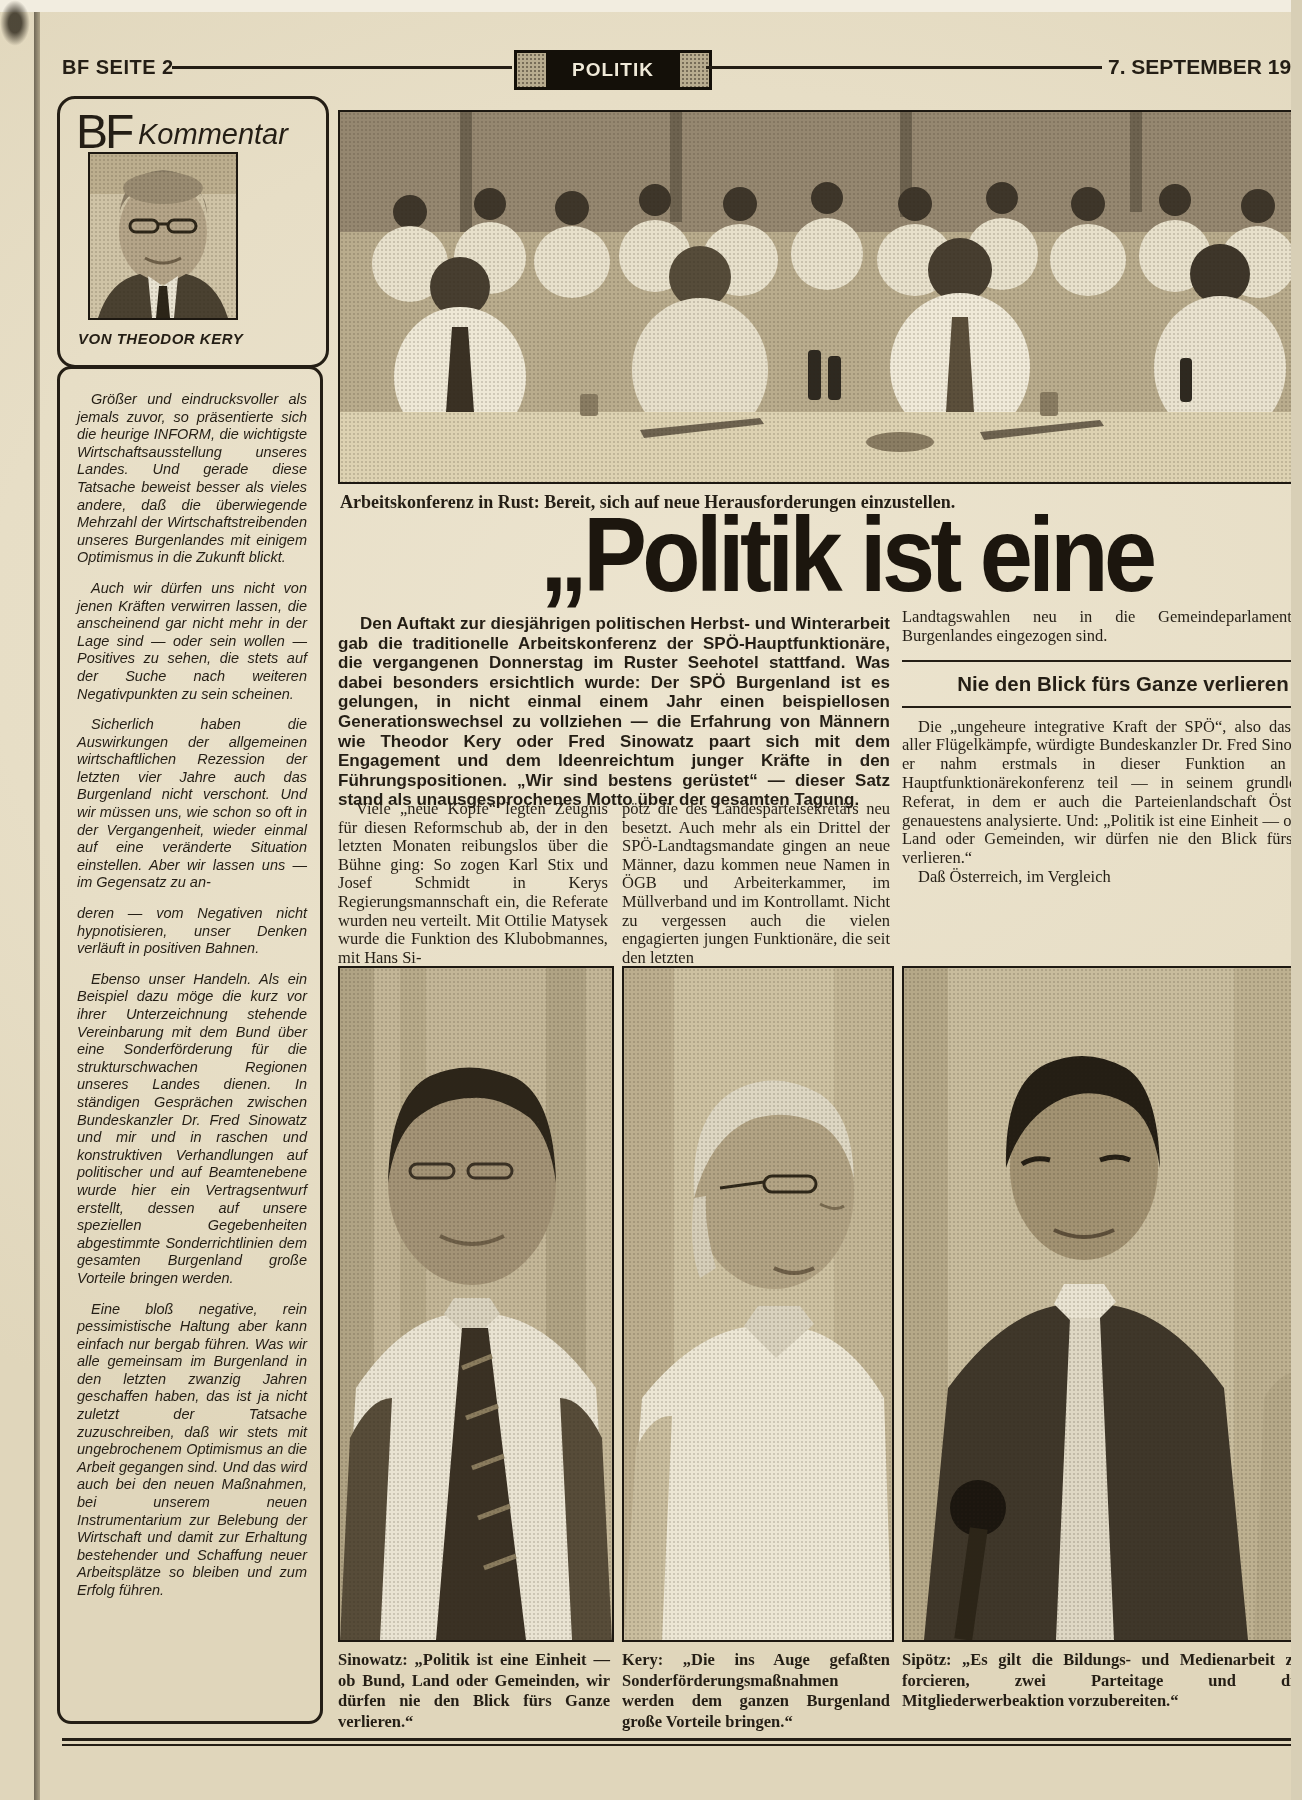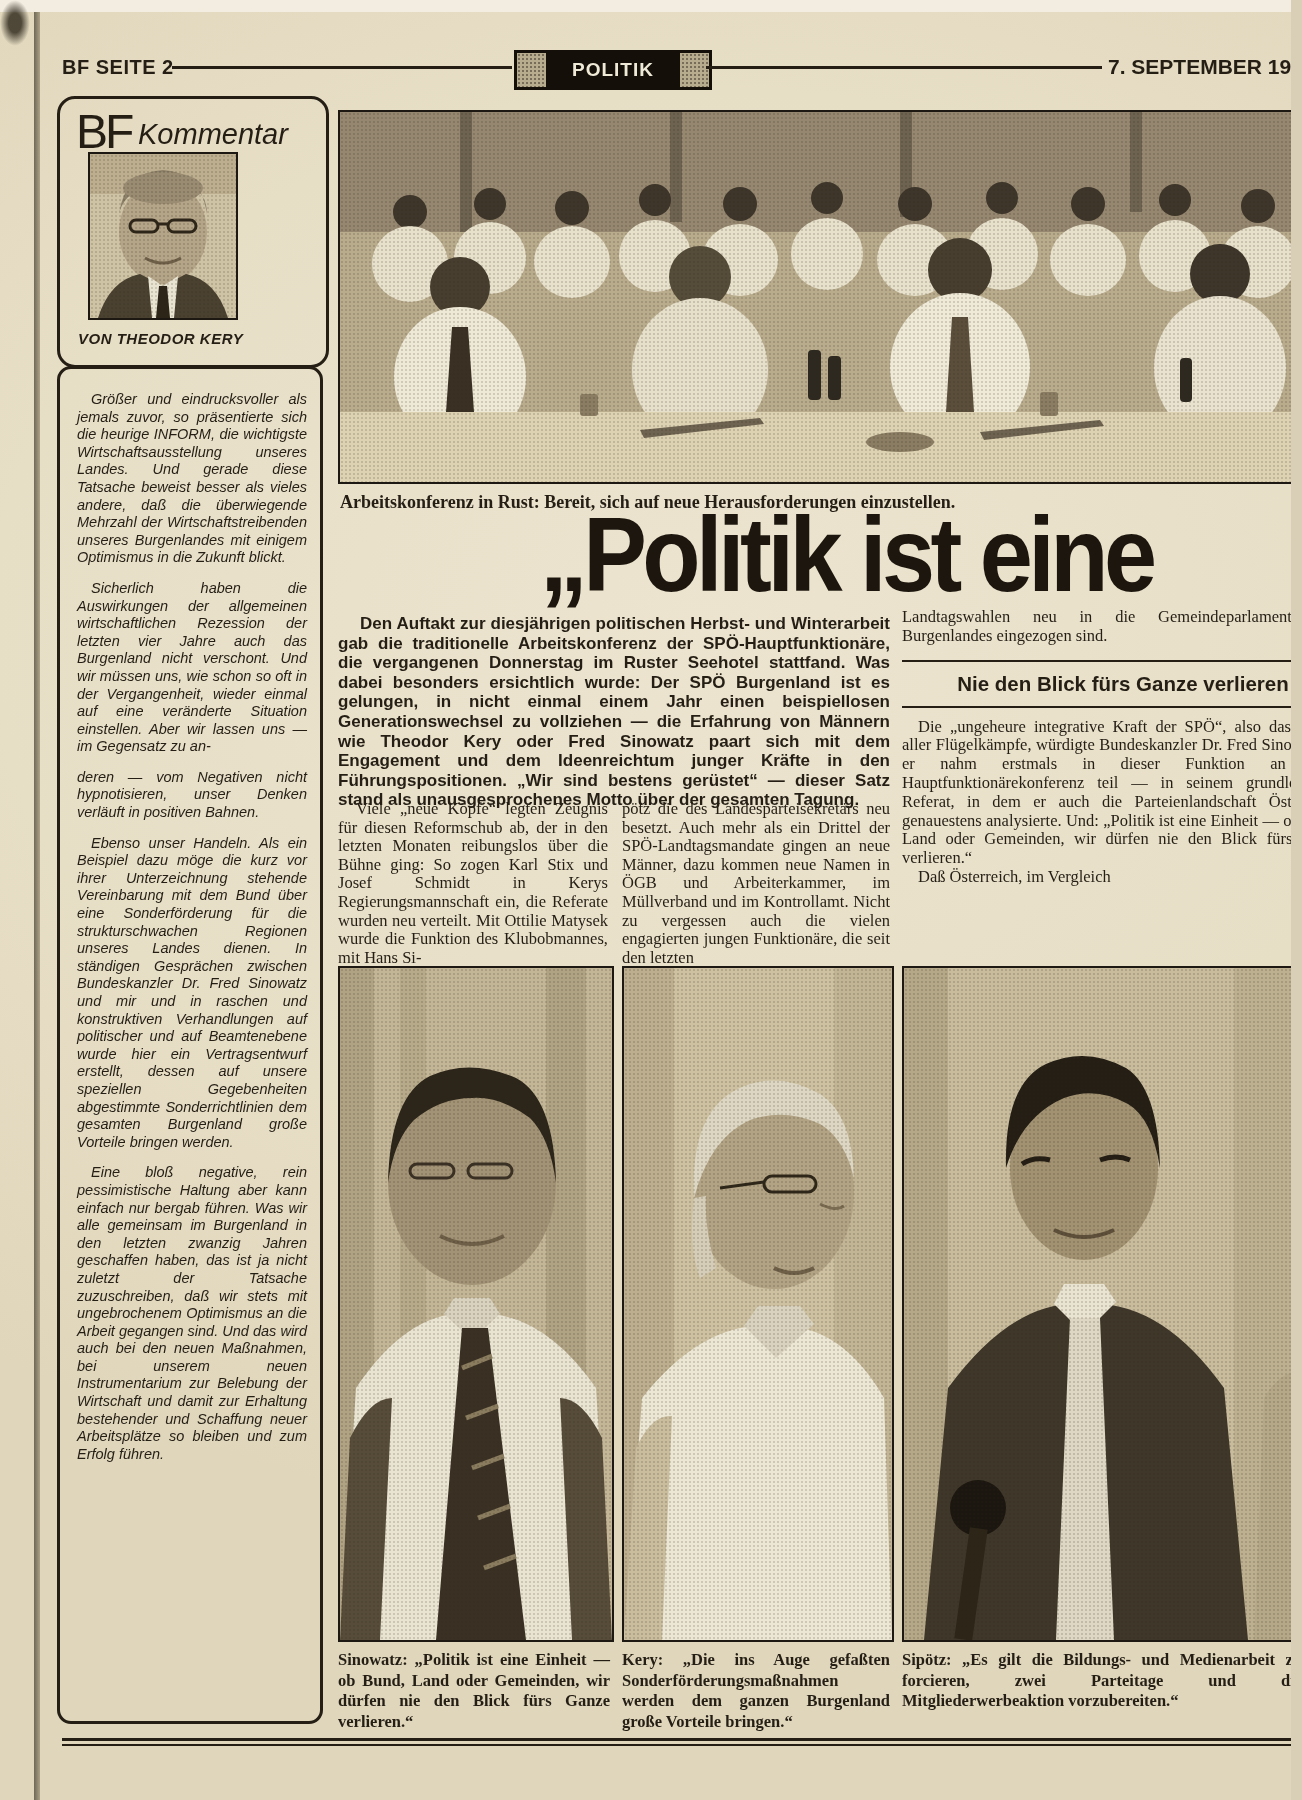--- a/index.html
+++ b/index.html
@@ -109,20 +109,21 @@
       <path d="M55,104 Q73,114 91,104" fill="none" stroke="#6e5f48" stroke-width="3"></path>
       <path d="M8,164 Q20,126 50,120 L73,132 L96,120 Q126,126 138,164 Z" fill="#4a4131"></path>
       <path d="M58,122 L73,132 L88,122 L84,164 L62,164 Z" fill="#e9e3d2"></path>
       <path d="M69,132 L77,132 L80,164 L66,164 Z" fill="#2c2518"></path>
     </svg>
   </div>
   <div class="abs kbyline">VON THEODOR KERY</div>
 
   <div class="abs kbox2">
     <p class="ind">Größer und eindrucksvoller als jemals zuvor, so präsentierte sich die heurige INFORM, die wichtigste Wirtschaftsausstellung unseres Landes. Und gerade diese Tatsache beweist besser als vieles andere, daß die überwiegende Mehrzahl der Wirtschaftstreibenden unseres Burgenlandes mit einigem Optimismus in die Zukunft blickt.</p>
+    <p class="ind">Auch wir dürfen uns nicht von jenen Kräften verwirren lassen, die anscheinend gar nicht mehr in der Lage sind — oder sein wollen — Positives zu sehen, die stets auf der Suche nach weiteren Negativpunkten zu sein scheinen.</p>
     <p class="ind">Sicherlich haben die Auswirkungen der allgemeinen wirtschaftlichen Rezession der letzten vier Jahre auch das Burgenland nicht verschont. Und wir müssen uns, wie schon so oft in der Vergangenheit, wieder einmal auf eine veränderte Situation einstellen. Aber wir lassen uns — im Gegensatz zu an-</p>
     <p>deren — vom Negativen nicht hypnotisieren, unser Denken verläuft in positiven Bahnen.</p>
     <p class="ind">Ebenso unser Handeln. Als ein Beispiel dazu möge die kurz vor ihrer Unterzeichnung stehende Vereinbarung mit dem Bund über eine Sonderförderung für die strukturschwachen Regionen unseres Landes dienen. In ständigen Gesprächen zwischen Bundeskanzler Dr. Fred Sinowatz und mir und in raschen und konstruktiven Verhandlungen auf politischer und auf Beamtenebene wurde hier ein Vertragsentwurf erstellt, dessen auf unsere speziellen Gegebenheiten abgestimmte Sonderrichtlinien dem gesamten Burgenland große Vorteile bringen werden.</p>
     <p class="ind">Eine bloß negative, rein pessimistische Haltung aber kann einfach nur bergab führen. Was wir alle gemeinsam im Burgenland in den letzten zwanzig Jahren geschaffen haben, das ist ja nicht zuletzt der Tatsache zuzuschreiben, daß wir stets mit ungebrochenem Optimismus an die Arbeit gegangen sind. Und das wird auch bei den neuen Maßnahmen, bei unserem neuen Instrumentarium zur Belebung der Wirtschaft und damit zur Erhaltung bestehender und Schaffung neuer Arbeitsplätze so bleiben und zum Erfolg führen.</p>
   </div>
 
   <div class="abs conf photo">
     <svg viewBox="0 0 964 370" preserveAspectRatio="none">
       <rect width="964" height="370" fill="#b9ac8d"></rect>
       <rect width="964" height="120" fill="#958770"></rect>

